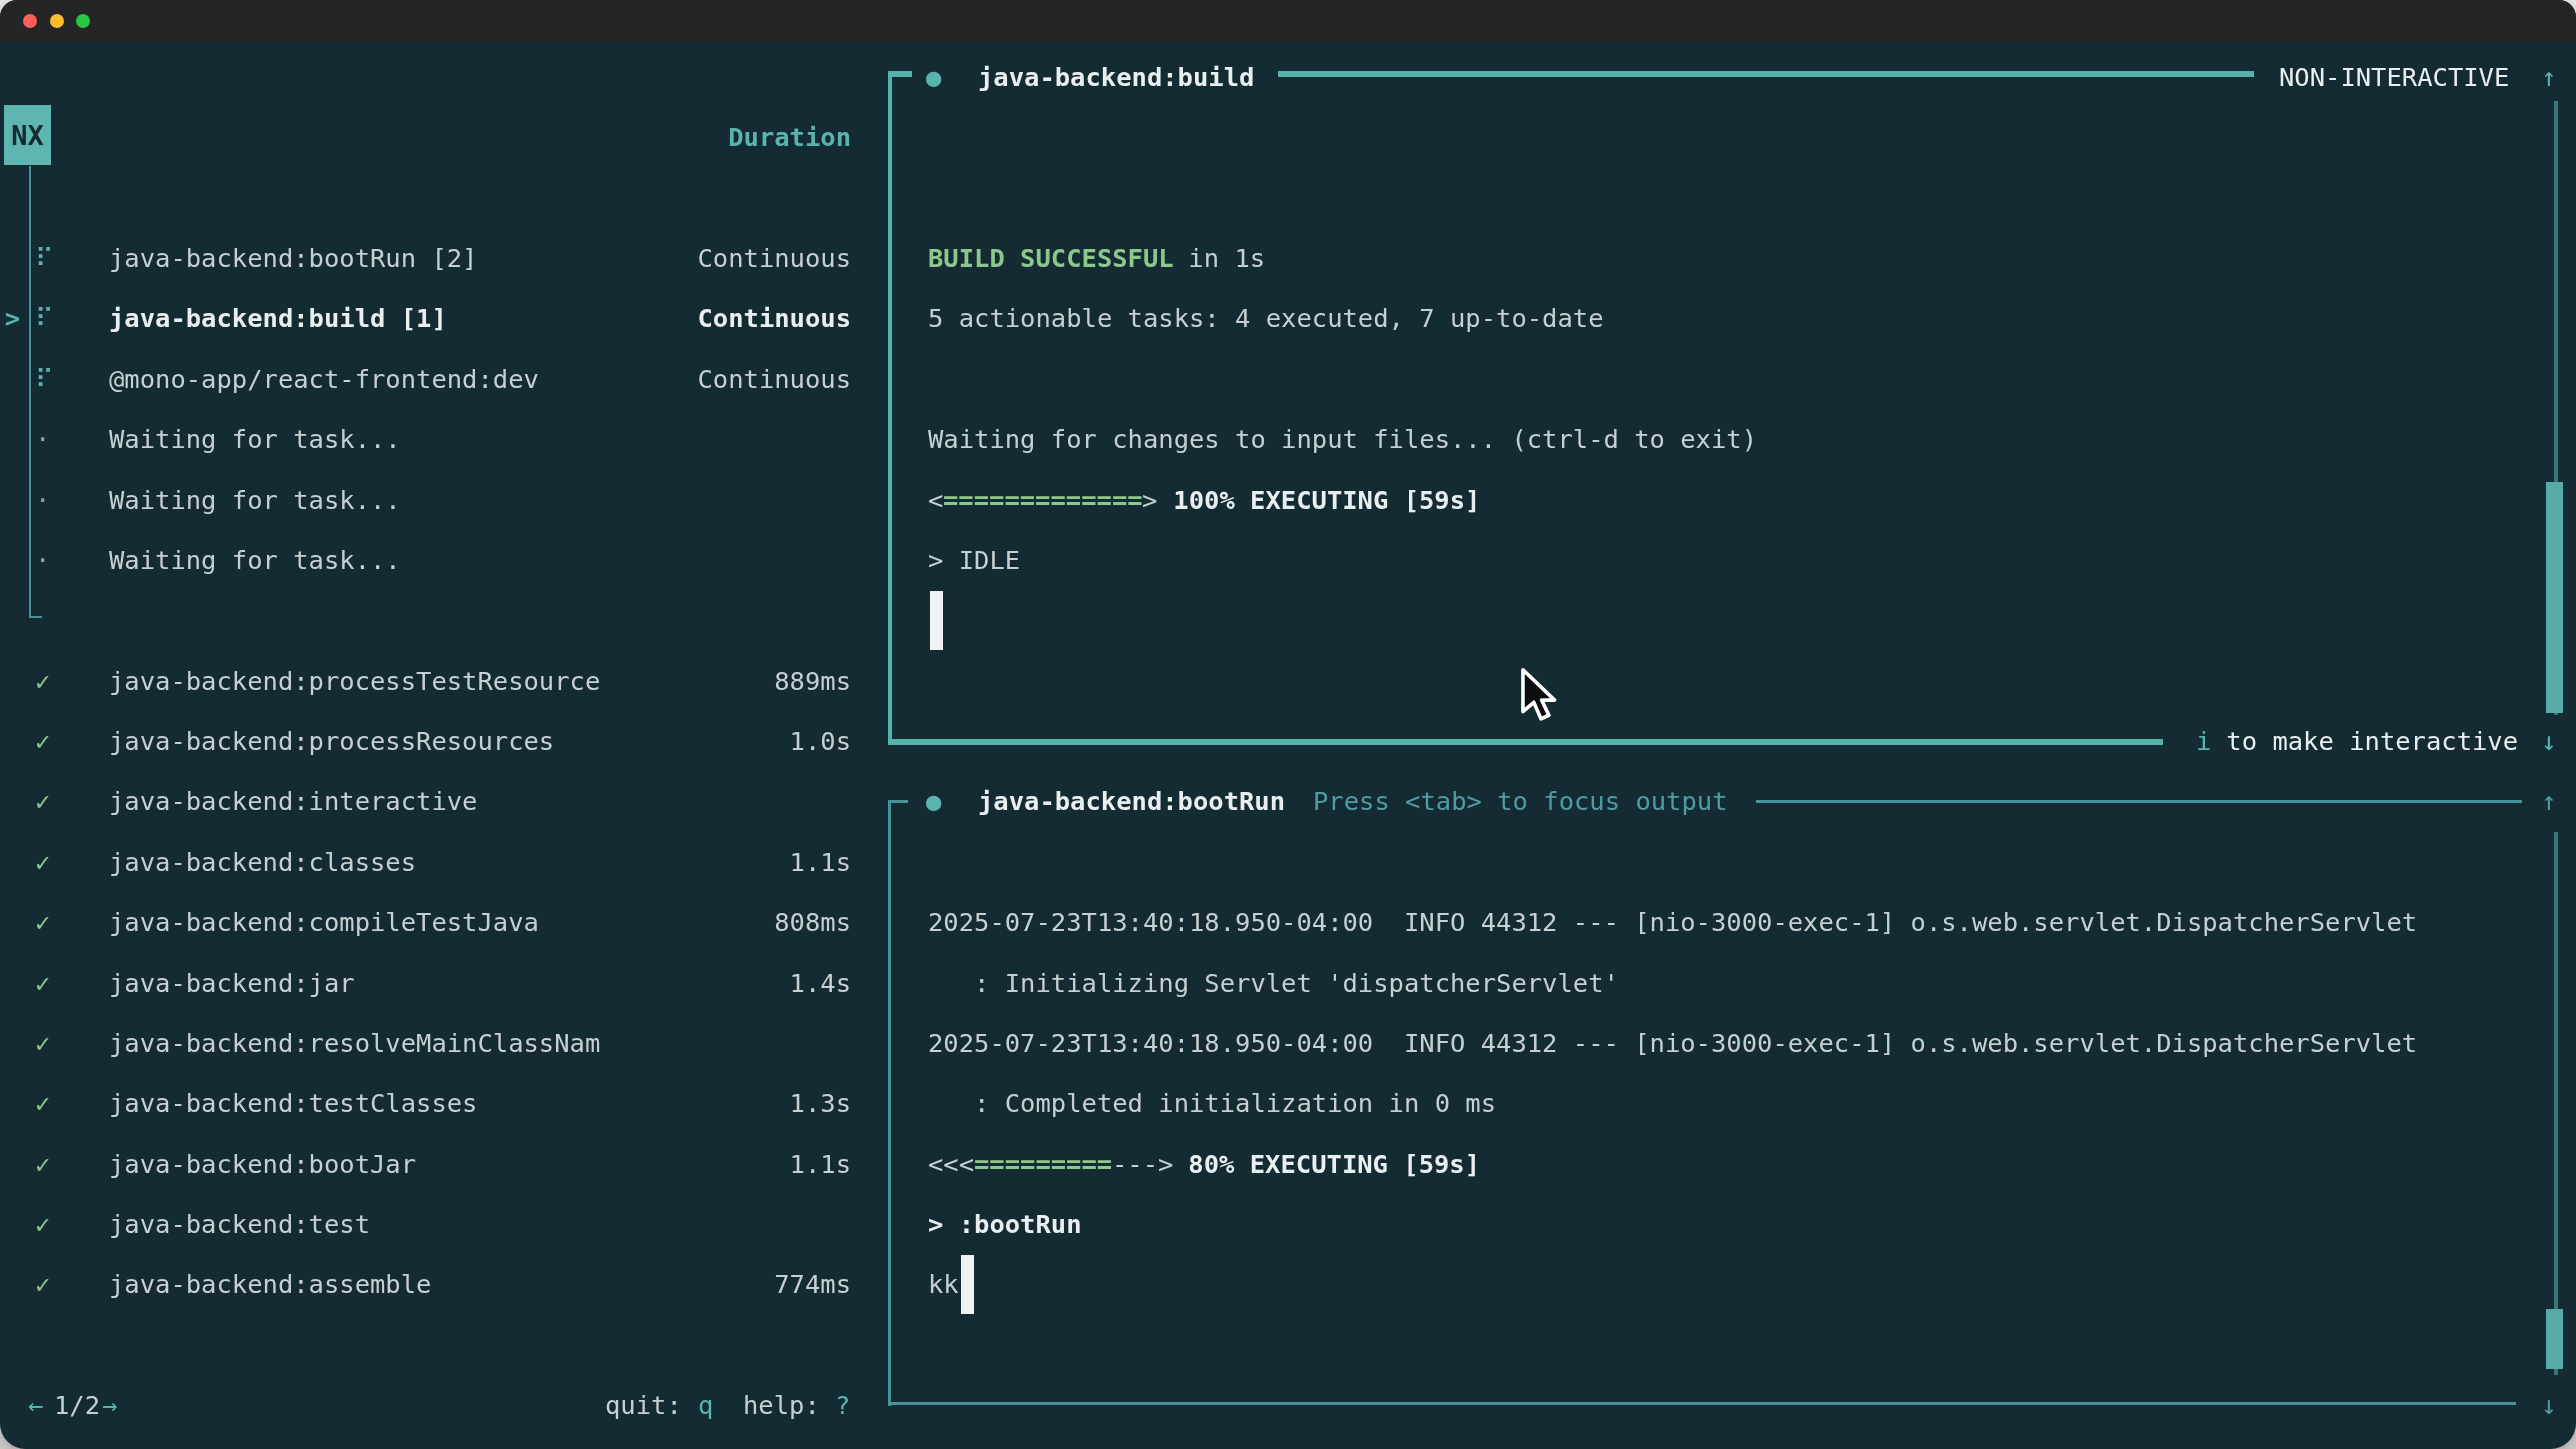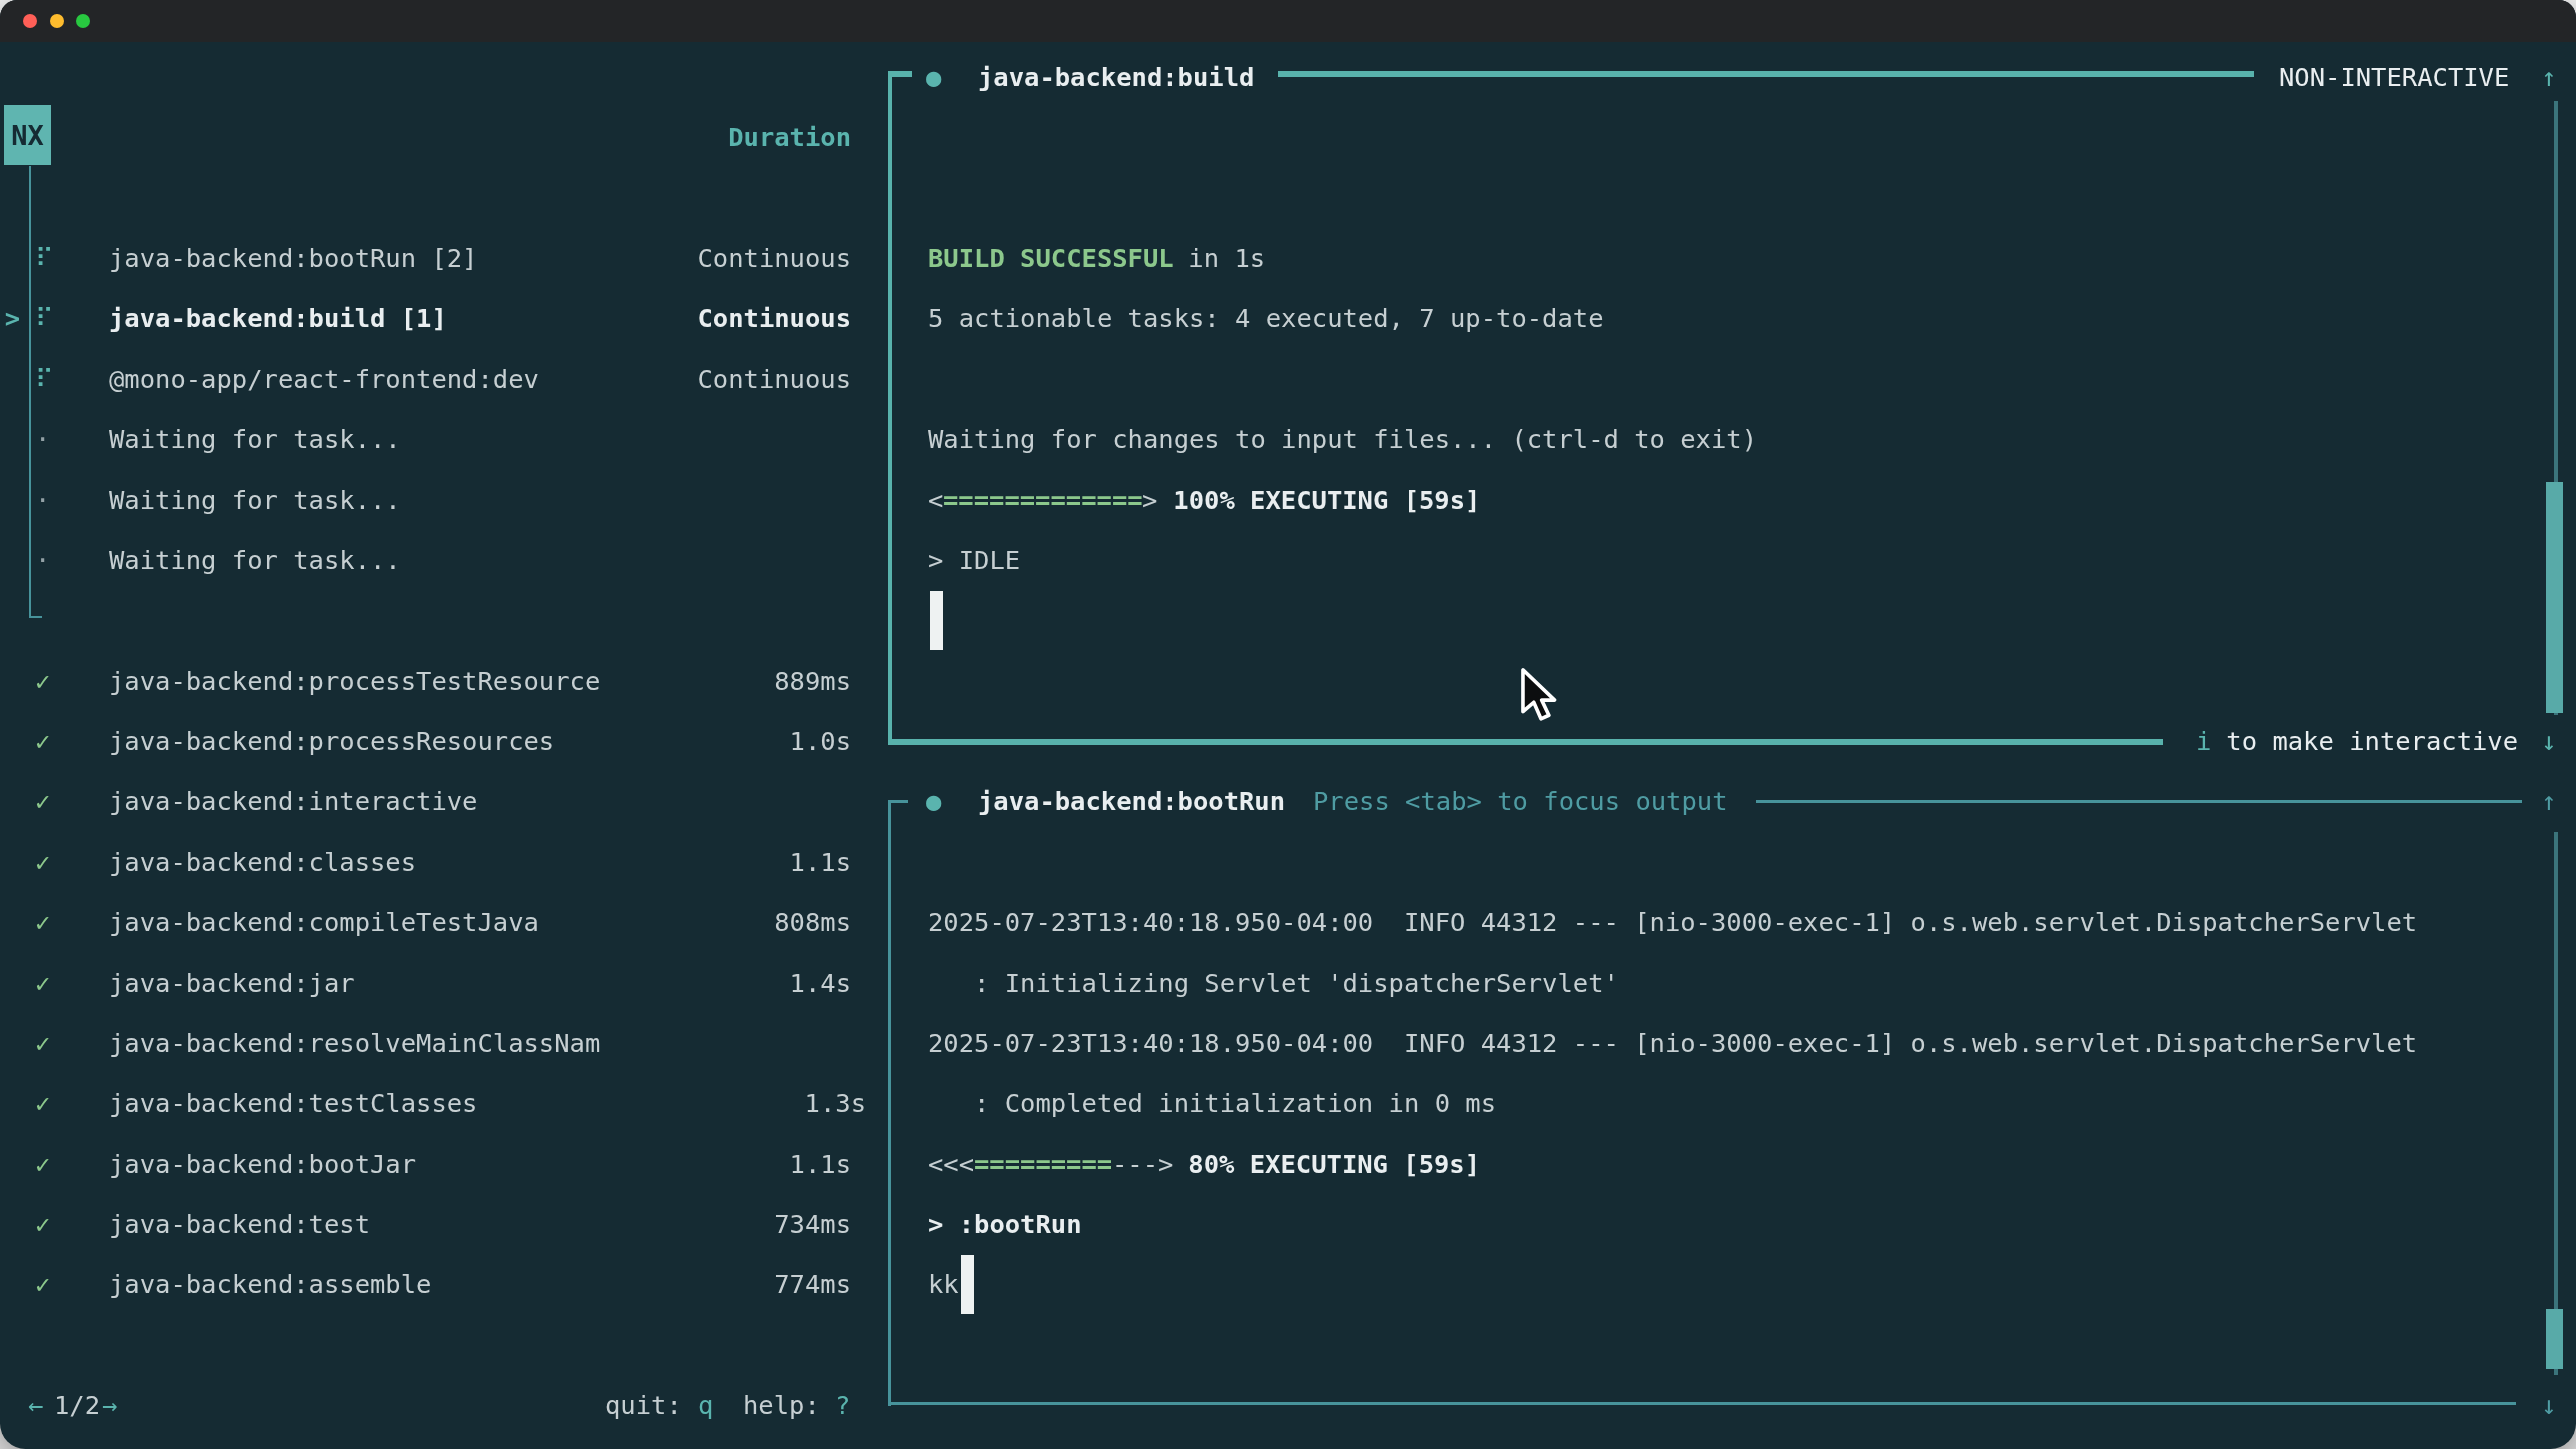--- a/index.html
+++ b/index.html
@@ -106,31 +106,30 @@
       <span class="cell tx" style="left:109px">java-backend:jar</span>
       <span class="cell tx r" style="left:0;width:851px">1.4s</span>
     </div>
     <div class="line" style="top:1013px">
       <span class="cell gn" style="left:35px">✓</span>
       <span class="cell tx" style="left:109px">java-backend:resolveMainClassNam</span>
     </div>
     <div class="line" style="top:1073px">
       <span class="cell gn" style="left:35px">✓</span>
       <span class="cell tx" style="left:109px">java-backend:testClasses</span>
-      <span class="cell tx r" style="left:15px;width:851px">1.3s</span>
+      <span class="cell tx r" style="left:0;width:851px">1.3s</span>
     </div>
     <div class="line" style="top:1134px">
       <span class="cell gn" style="left:35px">✓</span>
       <span class="cell tx" style="left:109px">java-backend:bootJar</span>
       <span class="cell tx r" style="left:0;width:851px">1.1s</span>
     </div>
     <div class="line" style="top:1194px">
       <span class="cell gn" style="left:35px">✓</span>
       <span class="cell tx" style="left:109px">java-backend:test</span>
-      <span class="cell tx r" style="left:0;width:851px">734ms</span>
     </div>
     <div class="line" style="top:1254px">
       <span class="cell gn" style="left:35px">✓</span>
       <span class="cell tx" style="left:109px">java-backend:assemble</span>
       <span class="cell tx r" style="left:0;width:851px">774ms</span>
     </div>
 
     <div class="line" style="top:1375px">
       <span class="cell t" style="left:28px">←</span>
       <span class="cell tx" style="left:54px">1/2</span>

